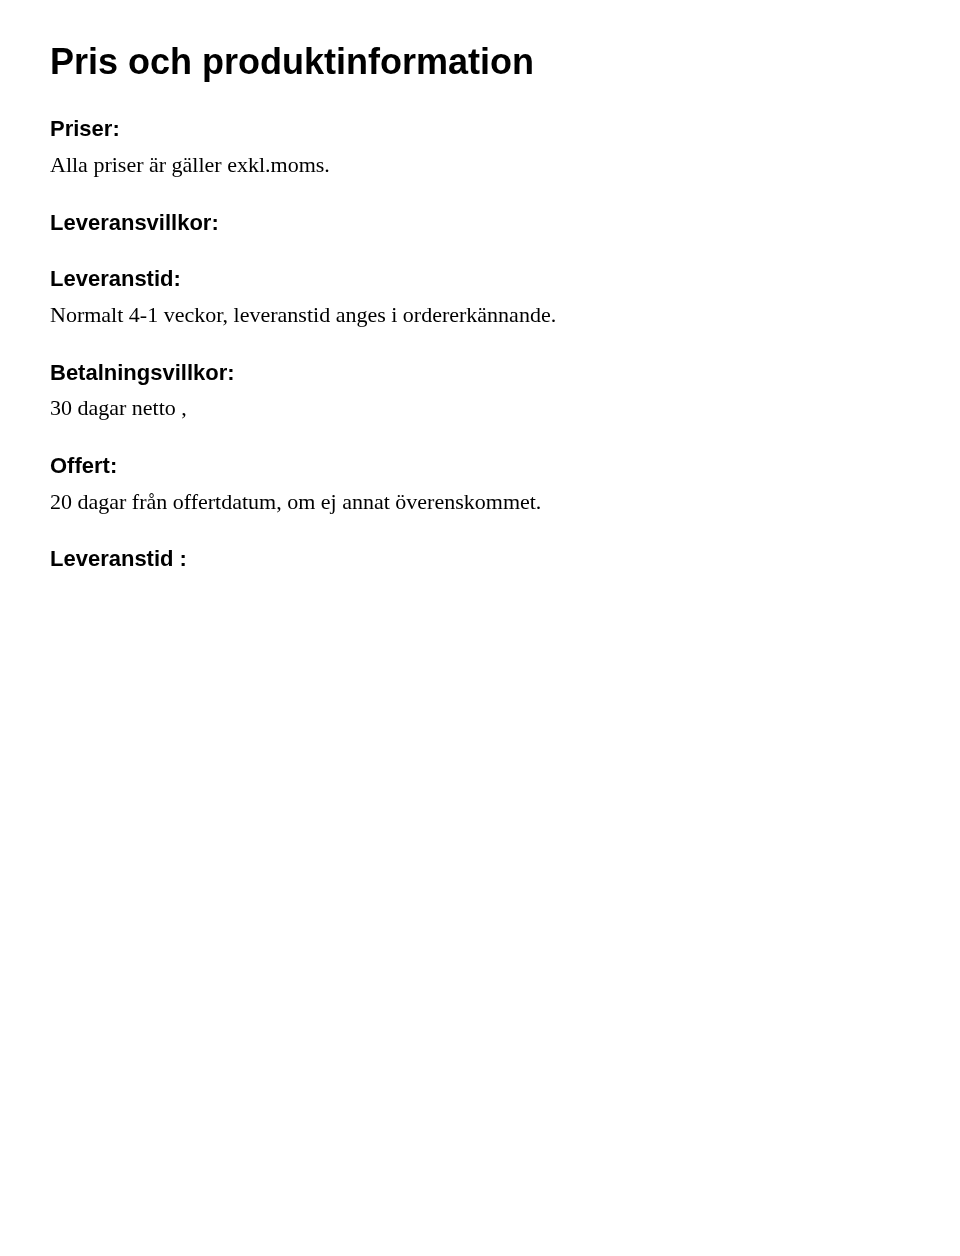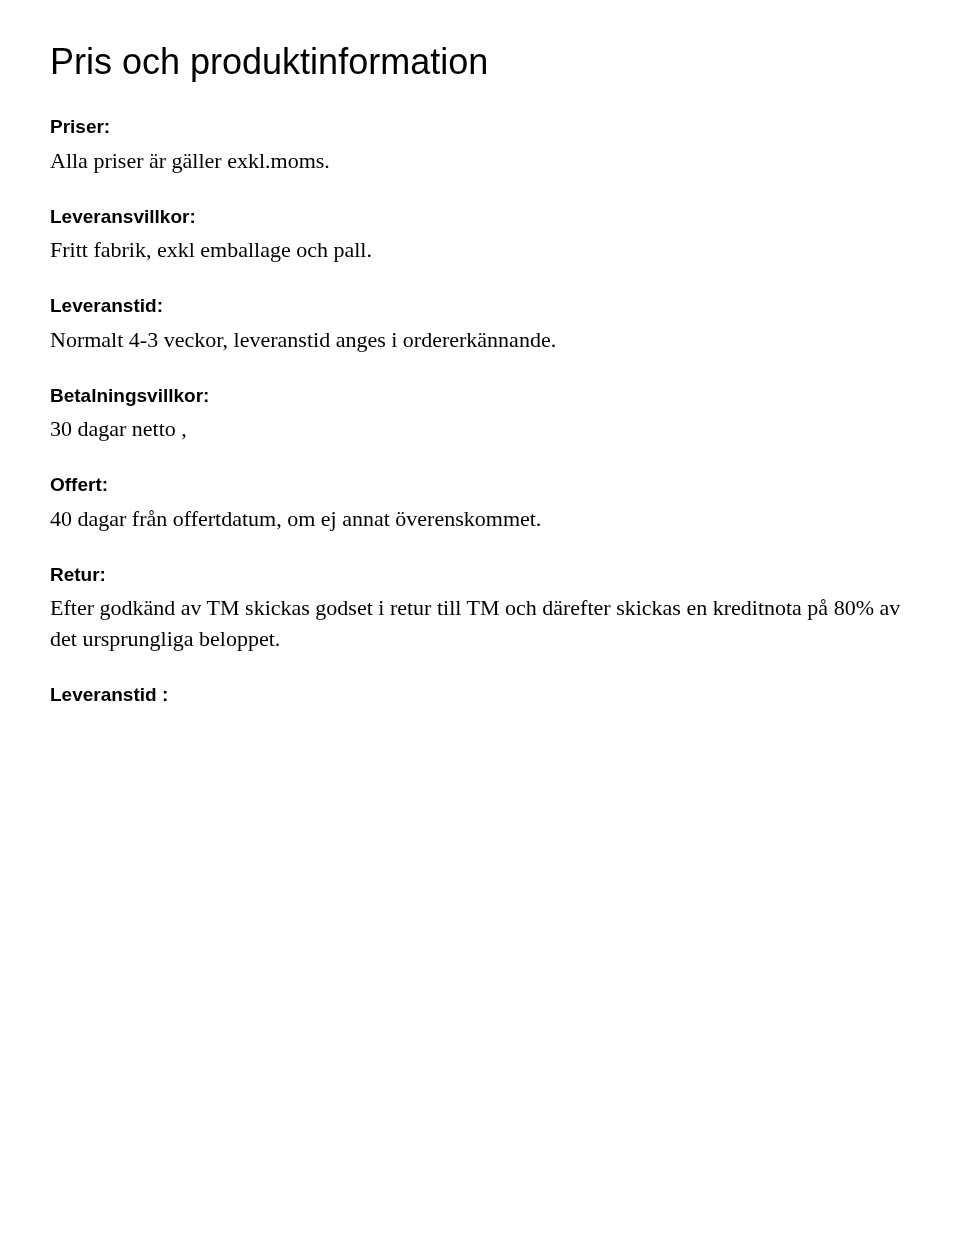--- a/index.html
+++ b/index.html
@@ -12,31 +12,31 @@
       background-color: #ffffff;
       font-family: Arial, Helvetica, sans-serif;
       color: #000000;
       width: 960px;
       min-height: 1256px;
       padding: 40px 50px;
     }
 
     .page-title {
       font-size: 36px;
-      font-weight: normal;
+      font-weight: bold;
       margin-bottom: 32px;
       line-height: 1.2;
     }
 
     .section {
       margin-bottom: 28px;
     }
 
     .section-heading {
-      font-size: 19px;
+      font-size: 22px;
       font-weight: bold;
       margin-bottom: 6px;
       line-height: 1.3;
     }
 
     .section-body {
       font-size: 22px;
       font-weight: normal;
       line-height: 1.4;
       font-family: Liberation Serif, serif;
@@ -47,34 +47,29 @@
 
 <h1 class="page-title">Pris och produktinformation</h1>
 
 <div id="sections-container">
     <div class="section">
       <div class="section-heading">Priser:</div>
       <div class="section-body">Alla priser är gäller exkl.moms.</div>
     </div>
     <div class="section">
       <div class="section-heading">Leveransvillkor:</div>
-      <div class="section-body">Fritt fabrik, exkl emballage och pall.</div>
     </div>
     <div class="section">
       <div class="section-heading">Leveranstid:</div>
-      <div class="section-body">Normalt 4-3 veckor, leveranstid anges i ordererkännande.</div>
+      <div class="section-body">Normalt 4-1 veckor, leveranstid anges i ordererkännande.</div>
     </div>
     <div class="section">
       <div class="section-heading">Betalningsvillkor:</div>
       <div class="section-body">30 dagar netto ,</div>
     </div>
     <div class="section">
       <div class="section-heading">Offert:</div>
-      <div class="section-body">40 dagar från offertdatum, om ej annat överenskommet.</div>
-    </div>
-    <div class="section">
-      <div class="section-heading">Retur:</div>
-      <div class="section-body">Efter godkänd av TM skickas godset i retur till TM och därefter skickas en kreditnota på 80% av det ursprungliga beloppet.</div>
+      <div class="section-body">20 dagar från offertdatum, om ej annat överenskommet.</div>
     </div>
     <div class="section">
       <div class="section-heading">Leveranstid :</div>
     </div>
   </div>
 
 </body></html>

